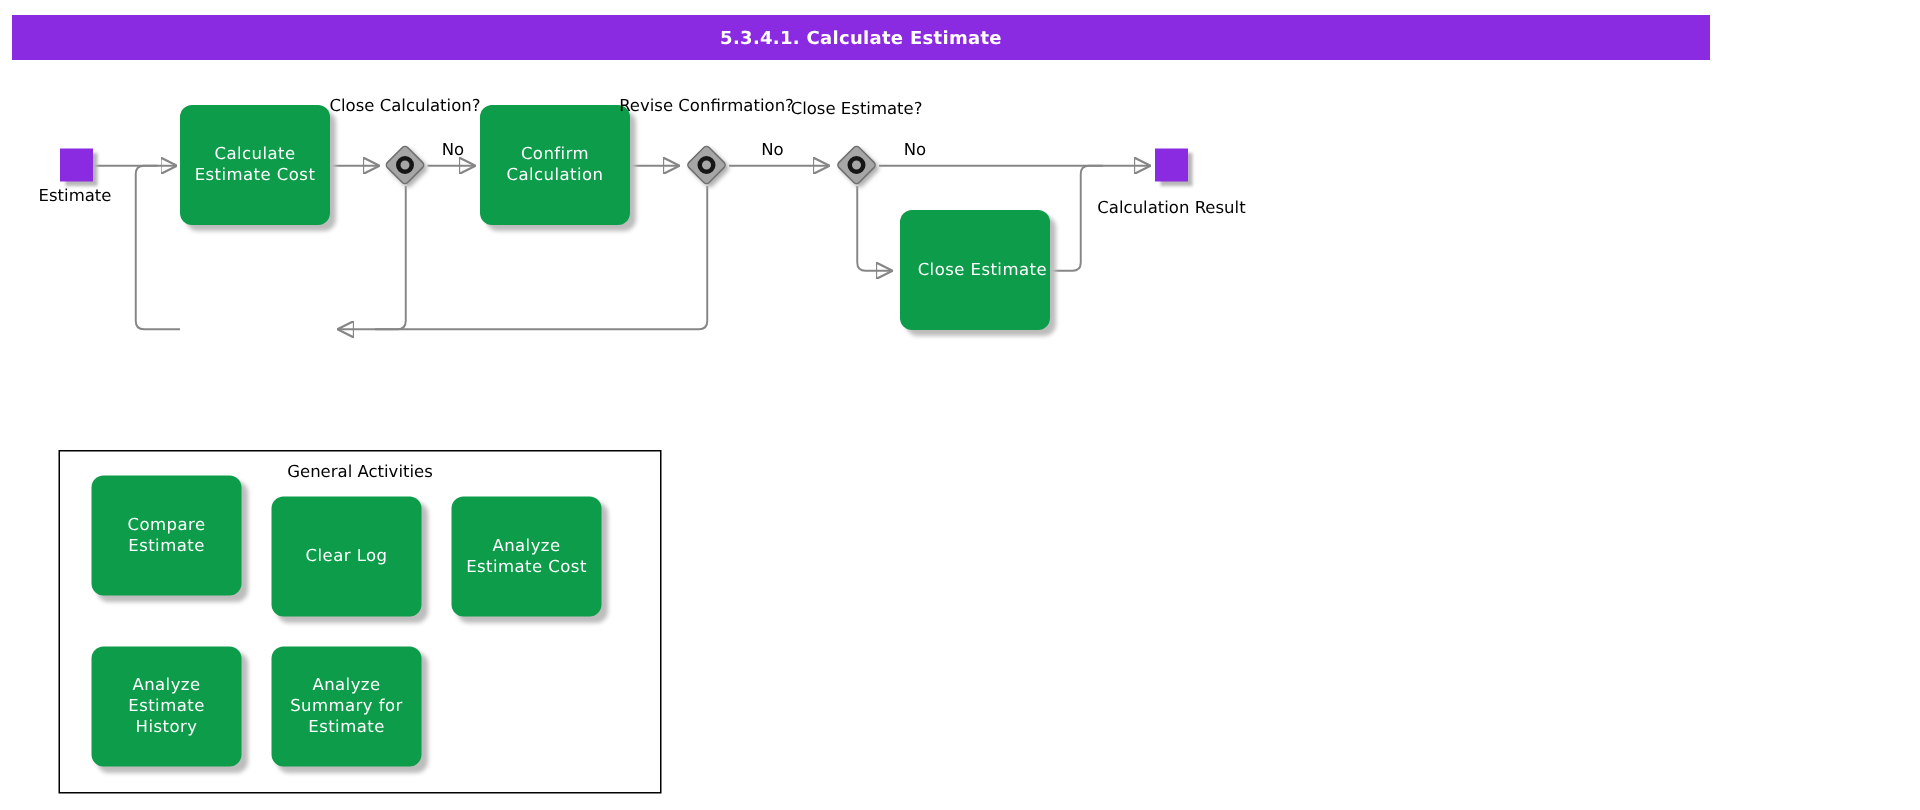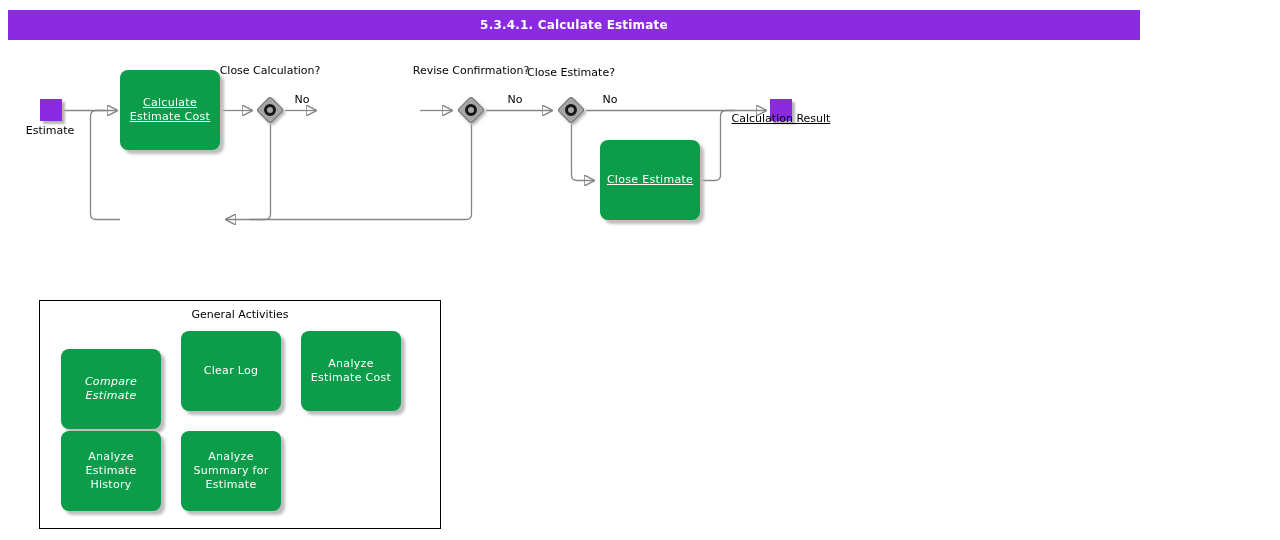--- a/index.html
+++ b/index.html
@@ -21,22 +21,22 @@
   
   svg.connectors{position:absolute;left:0;top:0;z-index:1;pointer-events:none;}
   svg.connectors path{fill:none;stroke:var(--connector-gray,#868686);stroke-width:1.3;}
   
   .activity{
     position:absolute;width:100px;height:80px;box-sizing:border-box;
     background:var(--activity-green,#0d9c49);
     border-radius:8px;
     box-shadow:4px 4px 3px #bdbdbd;
     color:#ffffff;font-size:11px;line-height:14px;letter-spacing:.3px;
-    display:flex;align-items:center;justify-content:center;text-align:center;
-    padding:2px;z-index:2;cursor:pointer;text-decoration:underline;
+    display:flex;align-items:center;justify-content:flex-end;text-align:center;
+    padding:2px;z-index:2;cursor:pointer;
   }
   .act-calc{left:120px;top:70px;}
   .act-confirm{left:320px;top:70px;}
   .act-close{left:600px;top:140px;}
   .act-revise{left:120px;top:180px;}
   
   .event{
     position:absolute;width:22px;height:22px;
     background:var(--event-purple,#8a2be2);
     box-shadow:3px 3px 2px #b6b6b6;z-index:2;
@@ -60,21 +60,21 @@
   }
   .dec-1{left:254px;top:94px;}
   .dec-2{left:455px;top:94px;}
   .dec-3{left:555px;top:94px;}
   
   .lbl{
     position:absolute;color:#000000;font-size:11px;line-height:14px;
     text-align:center;z-index:3;
   }
   .lbl-start{left:5px;top:124px;width:90px;}
-  .lbl-end{left:726px;top:112px;width:110px;text-decoration:underline;}
+  .lbl-end{left:726px;top:132px;width:110px;}
   .lbl-dec1{left:210px;top:64px;width:120px;}
   .lbl-dec2{left:406px;top:64px;width:130px;}
   .lbl-dec3{left:515px;top:66px;width:100px;text-align:right;}
   .lbl-no1{left:290px;top:93px;width:24px;}
   .lbl-no2{left:503px;top:93px;width:24px;}
   .lbl-no3{left:598px;top:93px;width:24px;}
   
   .ga-box{
     position:absolute;left:39px;top:300px;width:402px;height:229px;
     box-sizing:border-box;border:1.5px solid #000000;background:#ffffff;z-index:2;
@@ -84,21 +84,21 @@
     text-align:center;color:#000000;font-size:11px;
   }
   .ga-item{
     position:absolute;width:100px;height:80px;box-sizing:border-box;
     background:var(--activity-green,#0d9c49);
     border-radius:8px;box-shadow:4px 4px 3px #bdbdbd;
     color:#ffffff;font-size:11px;line-height:14px;letter-spacing:.3px;
     display:flex;align-items:center;justify-content:center;text-align:center;
     padding:2px;cursor:pointer;
   }
-  .ga-1{left:21px;top:48px;font-style:italic;}
+  .ga-1{left:21px;top:16px;}
   .ga-2{left:141px;top:30px;}
   .ga-3{left:261px;top:30px;}
   .ga-4{left:21px;top:130px;}
   .ga-5{left:141px;top:130px;}
 </style>
 </head>
 <body>
 
 <div class="stage">
 
@@ -135,20 +135,23 @@
   </svg>
 
   <div class="event event-start"></div>
   <div class="lbl lbl-start">Estimate</div>
   <div class="event event-end"></div>
   <div class="lbl lbl-end">Calculation Result</div>
 
   <div class="activity act-calc">
     <span>Calculate Estimate Cost</span>
   </div>
+  <div class="activity act-confirm">
+    <span>Confirm Calculation</span>
+  </div>
   <div class="activity act-close">
     <span>Close Estimate</span>
   </div>
 
   <div class="decision dec-1">
     <div class="diamond"></div>
     <div class="ring"></div>
   </div>
   <div class="lbl lbl-dec1">Close Calculation?</div>
   <div class="lbl lbl-no1">No</div>

